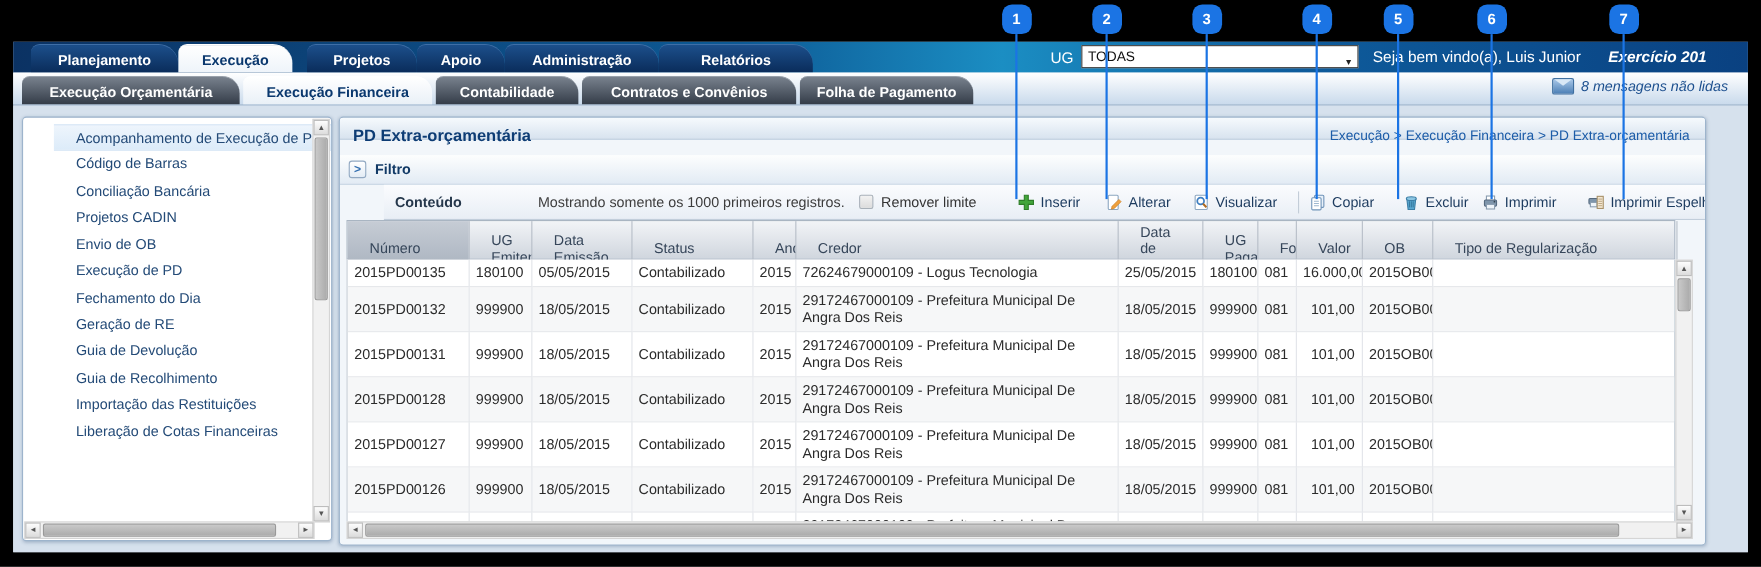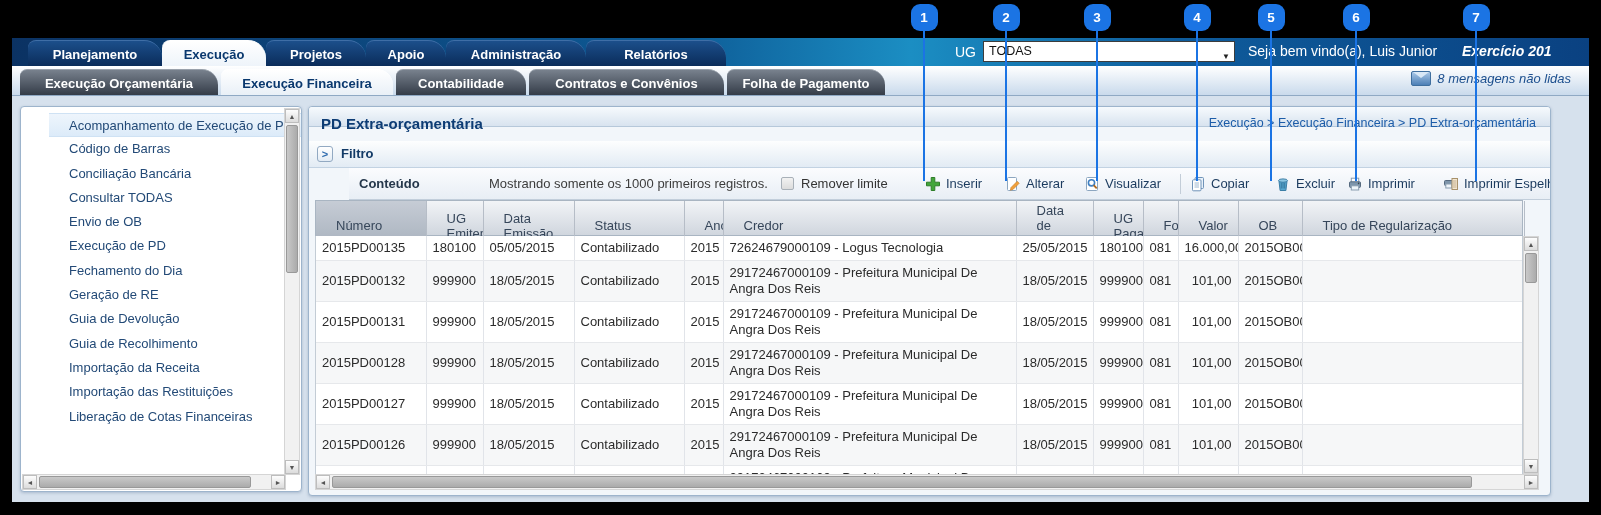--- a/index.html
+++ b/index.html
@@ -119,21 +119,21 @@
 </head>
 <body>
 
 <div id="frame">
   <div id="screen">
 
     <div id="nav1">
       <div id="nav1-tabs">
           <div class="tab1" style="width: 134px;">Planejamento</div>
           <div class="tab1 on" style="width: 104px;">Execução</div>
-          <div class="tab1" style="width: 100px;">Projetos</div>
+          <div class="tab1" style="width: 100px; margin-left: 13px;">Projetos</div>
           <div class="tab1" style="width: 80px;">Apoio</div>
           <div class="tab1" style="width: 140px;">Administração</div>
           <div class="tab1" style="width: 140px;">Relatórios</div>
         </div>
       <div id="ug-group">
         <span id="ug-label">UG</span>
         <div id="ug-select">
           <span>TODAS</span>
           <span class="arr">▼</span>
         </div>
@@ -156,28 +156,27 @@
       </div>
     </div>
 
     <div id="main">
 
       <div id="sidebar">
         <ul id="sidebar-list">
             <li class="sel">Acompanhamento de Execução de PD</li>
             <li>Código de Barras</li>
             <li>Conciliação Bancária</li>
-            <li>Consultar TODAS</li>
+            <li>Projetos CADIN</li>
             <li>Envio de OB</li>
             <li>Execução de PD</li>
             <li>Fechamento do Dia</li>
             <li>Geração de RE</li>
             <li>Guia de Devolução</li>
             <li>Guia de Recolhimento</li>
-            <li>Importação da Receita</li>
             <li>Importação das Restituições</li>
             <li>Liberação de Cotas Financeiras</li>
           </ul>
         <div id="sb-vscroll" class="sb-track-v">
           <div class="sb-btn" style="left:0;top:0;">▲</div>
           <div class="sb-thumb" style="left:1px;top:16px;width:12px;height:148px;"></div>
           <div class="sb-btn" style="left:0;bottom:0;">▼</div>
         </div>
         <div id="sb-hscroll" class="sb-track-h">
           <div class="sb-btn" style="left:0;top:0;">◄</div>

